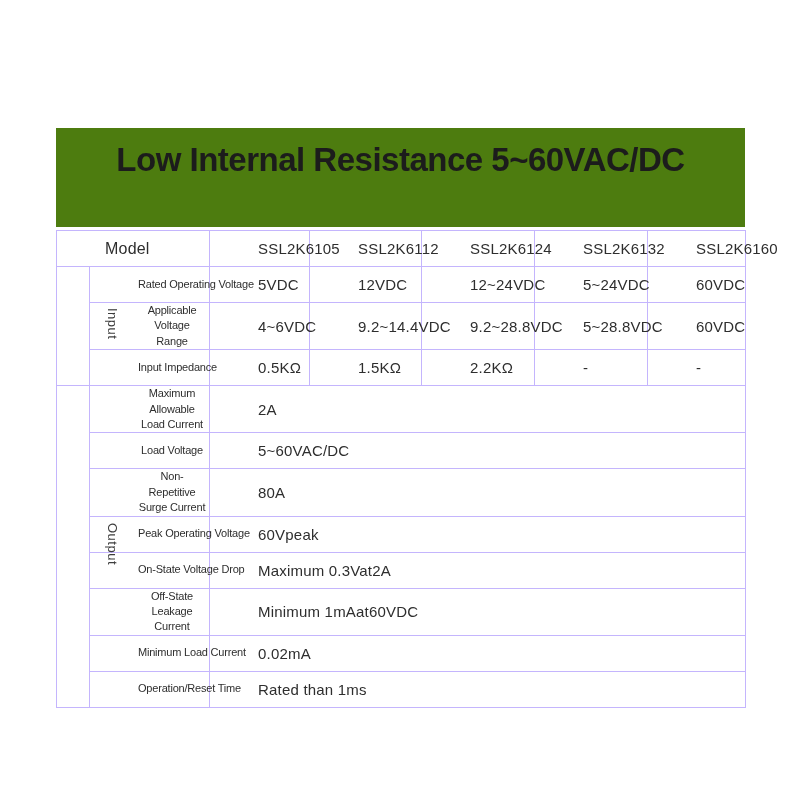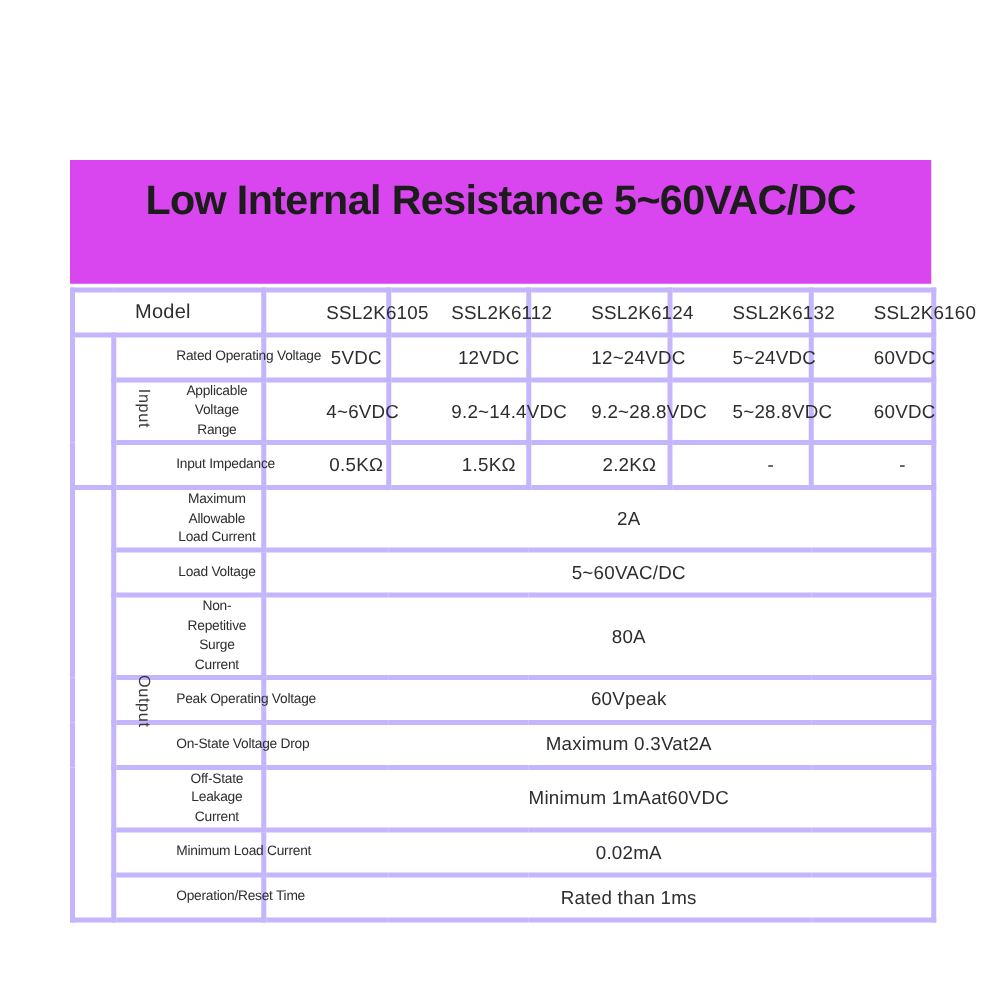--- a/index.html
+++ b/index.html
@@ -10,21 +10,21 @@
     position: relative;
     overflow: hidden;
   }
   .page { position: absolute; inset: 0; width: 800px; height: 800px; background: #ffffff; }
 
   
   .title-block {
     position: absolute;
     left: 56px; top: 128px;
     width: 689px; height: 99px;
-    background: #d946ef;
+    background: #4d7c0f;
     text-align: center;
     padding-top: 12px;
   }
   .title-line {
     font-size: 33px;
     font-weight: bold;
     color: #1c1c1c;
     line-height: 40px;
     letter-spacing: -0.5px;
     white-space: nowrap;
@@ -32,21 +32,21 @@
 
   
   table.spec {
     position: absolute;
     left: 56px; top: 230px;
     width: 689px;
     border-collapse: collapse;
     table-layout: fixed;
   }
   table.spec td {
-    border: 4px solid #c4b5fd;
+    border: 1px solid #c4b5fd;
     height: 36px;
     vertical-align: middle;
     color: #2e2e2e;
     background: #ffffff;
     padding-left: 48px;
   }
 
   td.model-head {
     font-size: 16px;
     color: #222222;
@@ -82,21 +82,20 @@
     letter-spacing: -0.2px;
   }
   td.param.nowrap { white-space: nowrap; }
 
   td.value {
     font-size: 15px;
     color: #2e2e2e;
     padding-left: 8px;
     letter-spacing: 0.2px;
     white-space: nowrap;
-    text-align: center;
   }
 </style>
 </head>
 <body>
 
 <div class="page">
 
   <div class="title-block">
     <div class="title-line">Low Internal Resistance 5~60VAC/DC</div>
   </div>

